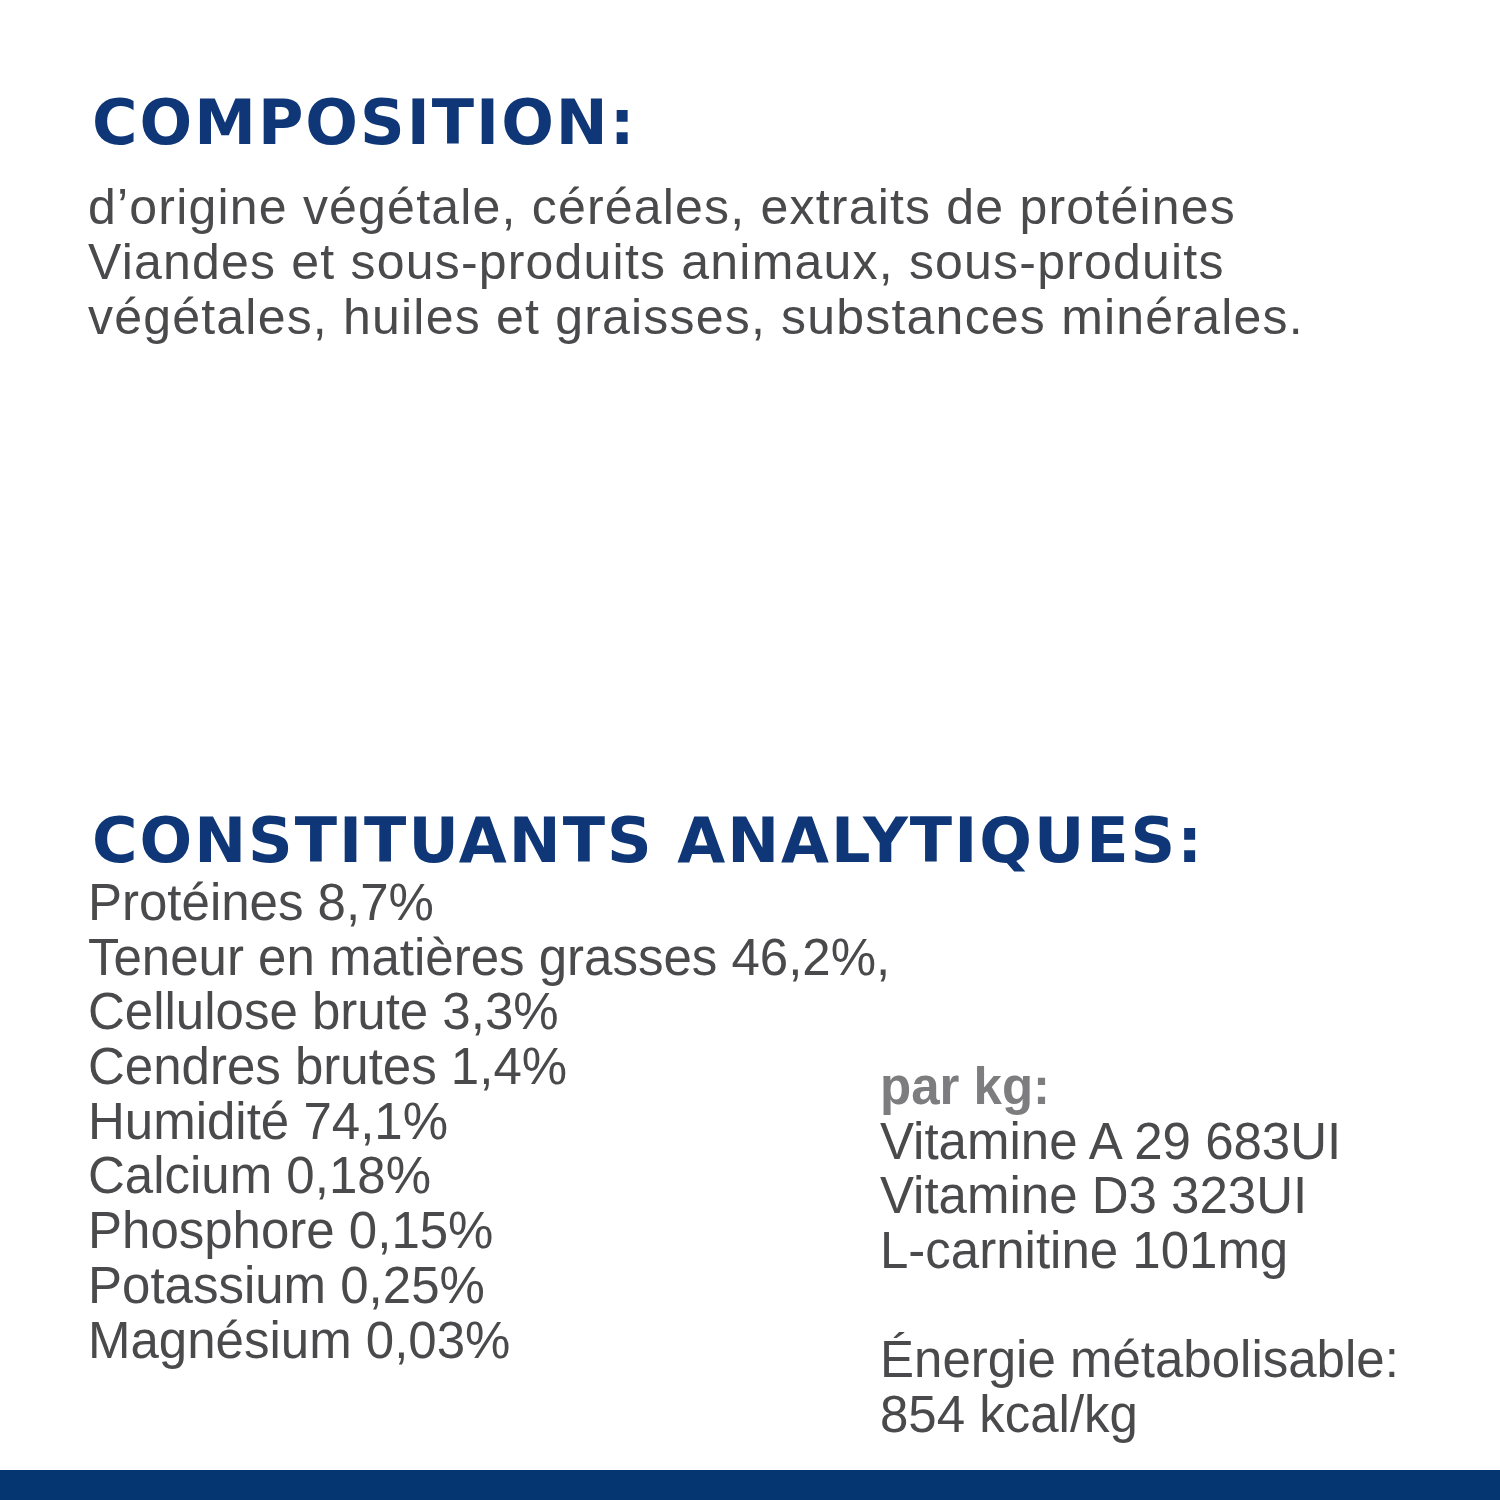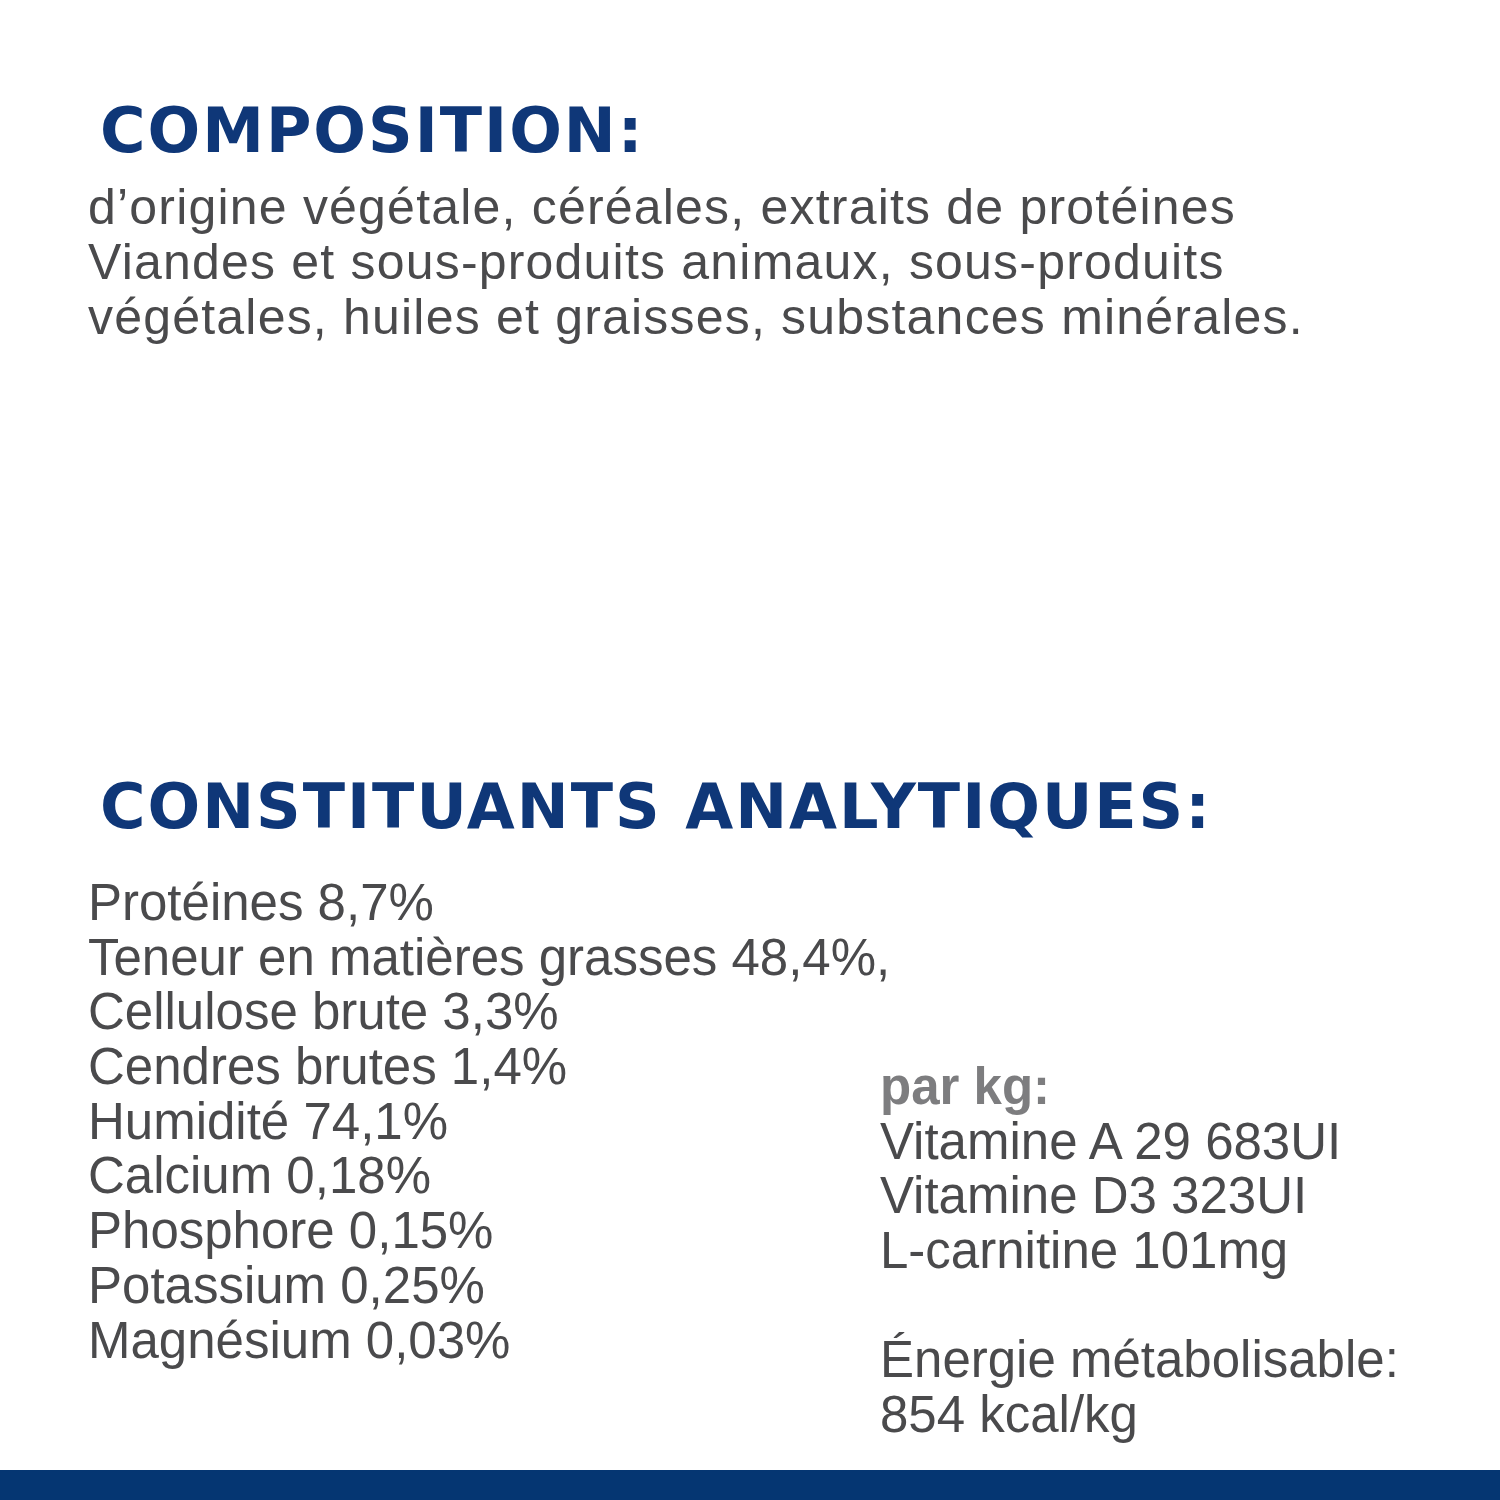--- a/index.html
+++ b/index.html
@@ -11,32 +11,32 @@
       width: 1500px;
       height: 1500px;
       position: relative;
       overflow: hidden;
       font-family: "Liberation Sans", "DejaVu Sans", sans-serif;
       color: #4a4a4c;
     }
     .heading {
       position: absolute;
       left: 88px;
-      margin: 12px;
+      margin: 4px;
       color: #0f3778;
       font-family: "DejaVu Sans", "Liberation Sans", sans-serif;
       font-weight: bold;
       font-size: 62px;
       letter-spacing: 2px;
       line-height: 1;
       white-space: nowrap;
       text-align: center;
     }
     #composition-heading { top: 88px; }
-    #analytical-heading { top: 764px; }
+    #analytical-heading { top: 806px; }
 
     .composition-text {
       position: absolute;
       left: 88px;
       top: 180px;
       width: 1360px;
       margin: 0;
       font-size: 50px;
       line-height: 55px;
       letter-spacing: 1.2px;
@@ -81,21 +81,21 @@
 <p class="composition-text">
   <span>d’origine végétale, céréales, extraits de protéines</span>
   <span>Viandes et sous-produits animaux, sous-produits</span>
   <span>végétales, huiles et graisses, substances minérales.</span>
 </p>
 
 <h2 id="analytical-heading" class="heading">CONSTITUANTS ANALYTIQUES:</h2>
 
 <ul id="constituents-list" class="list">
   <li>Protéines 8,7%</li>
-  <li>Teneur en matières grasses 48,4%,</li>
+  <li>Teneur en matières grasses 46,2%,</li>
   <li>Cellulose brute 3,3%</li>
   <li>Cendres brutes 1,4%</li>
   <li>Humidité 74,1%</li>
   <li>Calcium 0,18%</li>
   <li>Phosphore 0,15%</li>
   <li>Potassium 0,25%</li>
   <li>Magnésium 0,03%</li>
 </ul>
 
 <ul id="per-kg-block" class="list">

